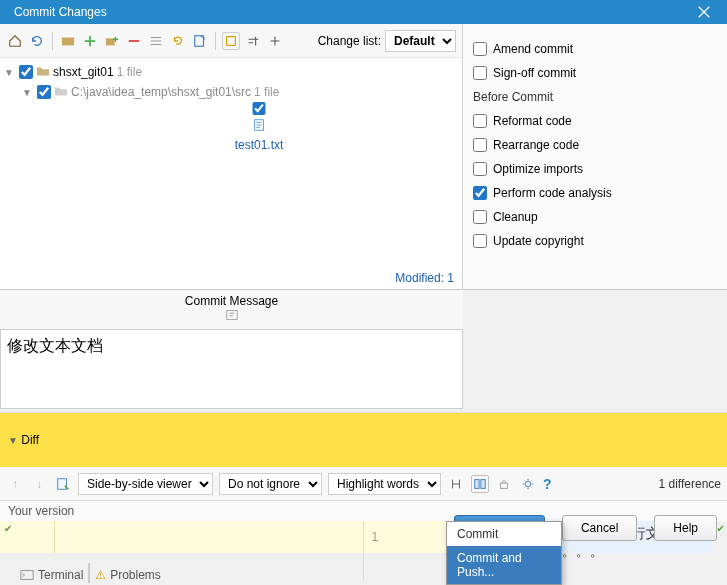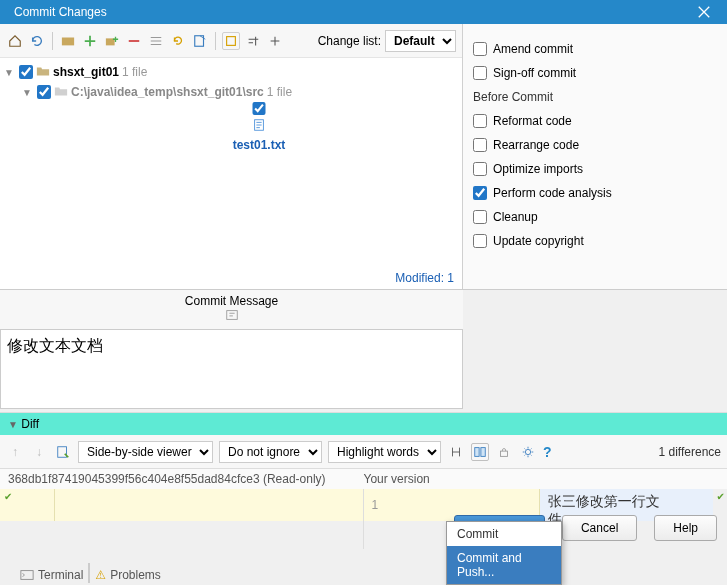--- a/index.html
+++ b/index.html
@@ -14,35 +14,35 @@
 .toolbar .tb-icon { width: 18px; height: 18px; display: flex; align-items: center; justify-content: center; color: #666; cursor: pointer; border-radius: 2px; }
 .toolbar .sep { width: 1px; height: 18px; background: #ccc; margin: 0 2px; }
 .toolbar .changelist { display: flex; align-items: center; gap: 4px; }
 .toolbar .changelist select { border: 1px solid #ccc; background: #fff; padding: 2px 4px; font-weight: bold; height: 22px; }
 .tree { flex: 1; overflow: auto; padding: 4px 0; background: #fff; }
 .tree-row { display: flex; align-items: center; height: 20px; padding-left: 4px; gap: 3px; }
 .tree-row .arrow { width: 12px; color: #888; font-size: 10px; }
 .tree-row .cb { width: 14px; height: 14px; accent-color: #2176c7; }
 .tree-row .folder-icon { color: #b8a068; }
 .tree-row .file-icon { color: #4a90d9; }
-.tree-row .name { color: #000; font-weight: bold; }
+.tree-row .name { color: #000; }
 .tree-row .count { color: #999; }
 .indent1 { padding-left: 22px; }
 .indent2 { padding-left: 56px; flex-direction: column; }
 .modified { text-align: right; padding: 4px 8px; color: #1a5fb4; }
 .right { flex: 1; padding: 8px 10px; background: #fafafa; overflow: auto; }
 .right .check-row { display: flex; align-items: center; gap: 6px; margin: 10px 0; }
 .right .check-row input { width: 14px; height: 14px; accent-color: #2176c7; }
 .right .section-label { margin: 10px 0 4px; color: #333; }
 .configure { color: #1a6ec9; cursor: pointer; }
 .commit-msg-section { position: relative; }
 .commit-msg-header { display: flex; justify-content: space-between; align-items: center; padding: 4px 8px; background: #f7f7f7; flex-direction: column; }
 .commit-msg-header .icon { color: #888; cursor: pointer; }
 .commit-textarea { width: 463px; height: 80px; border: 1px solid #ccc; padding: 6px; font-size: 16px; resize: none; font-family: inherit; }
-.diff-header { padding: 4px 8px; background: #5eead4; border-top: 1px solid #ddd; }
+.diff-header { padding: 20px 8px; background: #fde047; border-top: 1px solid #ddd; }
 .diff-header .arrow { color: #666; font-size: 10px; }
 .diff-toolbar { display: flex; align-items: center; gap: 6px; padding: 4px 6px; background: #f7f7f7; border-bottom: 1px solid #ddd; height: 34px; }
 .diff-toolbar .tb-icon { width: 18px; height: 18px; display: flex; align-items: center; justify-content: center; color: #666; cursor: pointer; }
 .diff-toolbar select { border: 1px solid #ccc; background: #fff; padding: 2px 4px; height: 22px; }
 .diff-toolbar .spacer { flex: 1; }
 .diff-toolbar .diff-count { color: #333; }
 .diff-toolbar .help { color: #2588c9; font-weight: bold; font-size: 14px; cursor: pointer; }
 .diff-body { display: flex; height: 60px; }
 .diff-left { width: 50%; border-right: 1px solid #ddd; }
 .diff-right { width: 50%; }
@@ -281,21 +281,20 @@
         <circle cx="8" cy="8" r="3" fill="none" stroke="#3a7dbf"></circle>
         <path d="M8 2 L8 4 M8 12 L8 14 M2 8 L4 8 M12 8 L14 8 M4 4 L5 5 M11 11 L12 12 M4 12 L5 11 M11 5 L12 4" stroke="#3a7dbf"></path>
       </svg>
     </span>
   <span class="help">?</span>
   <span class="spacer"></span>
   <span class="diff-count">1 difference</span>
 </div>
 
 <div style="padding:3px 8px;display:flex;background:#fafafa;">
-  <span style="width:50%;color:#555">368db1f87419045399f56c404e8f55dad84cfce3 (Read-only)</span>
   <span style="color:#555">Your version</span>
 </div>
 
 <div class="diff-body">
   <div class="diff-left">
     <div class="diff-content">
       <div class="diff-gutter">
         <span class="tick">✔</span>
       </div>
       <div class="diff-text"></div>

